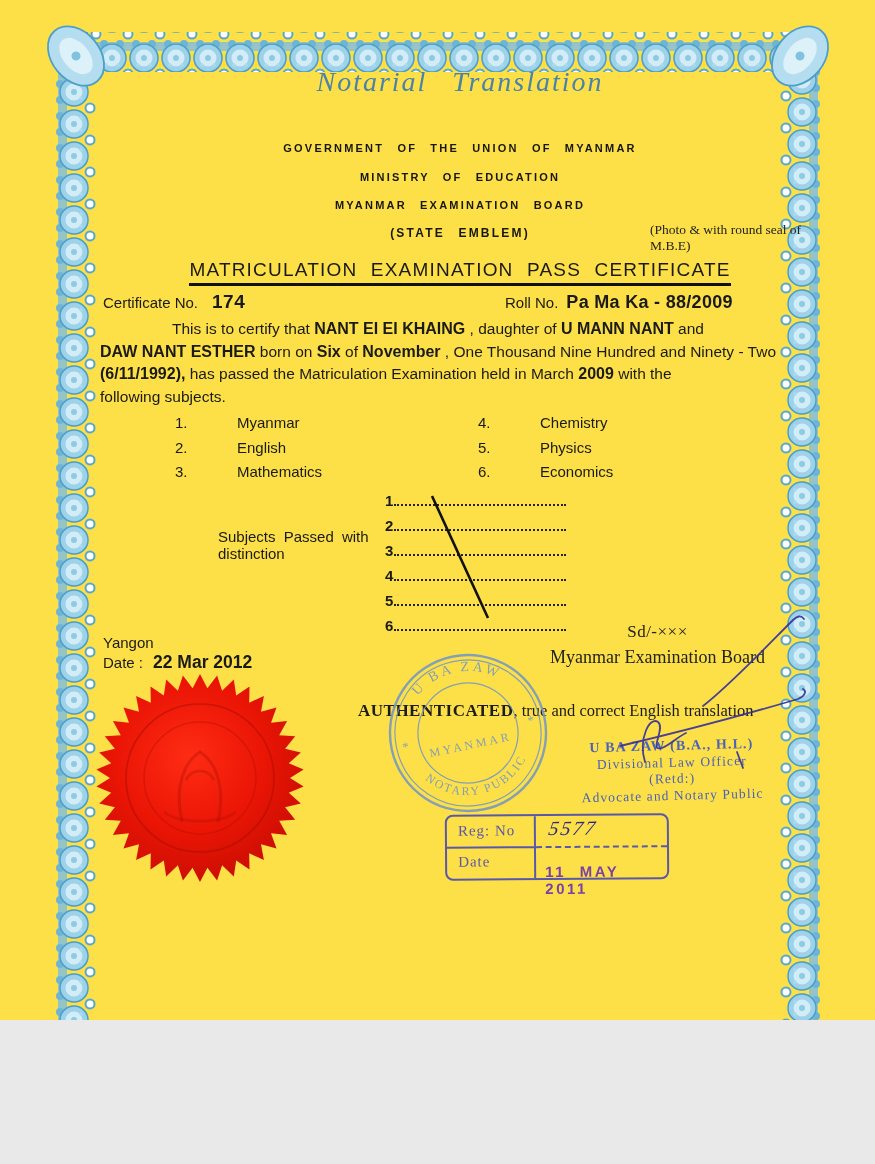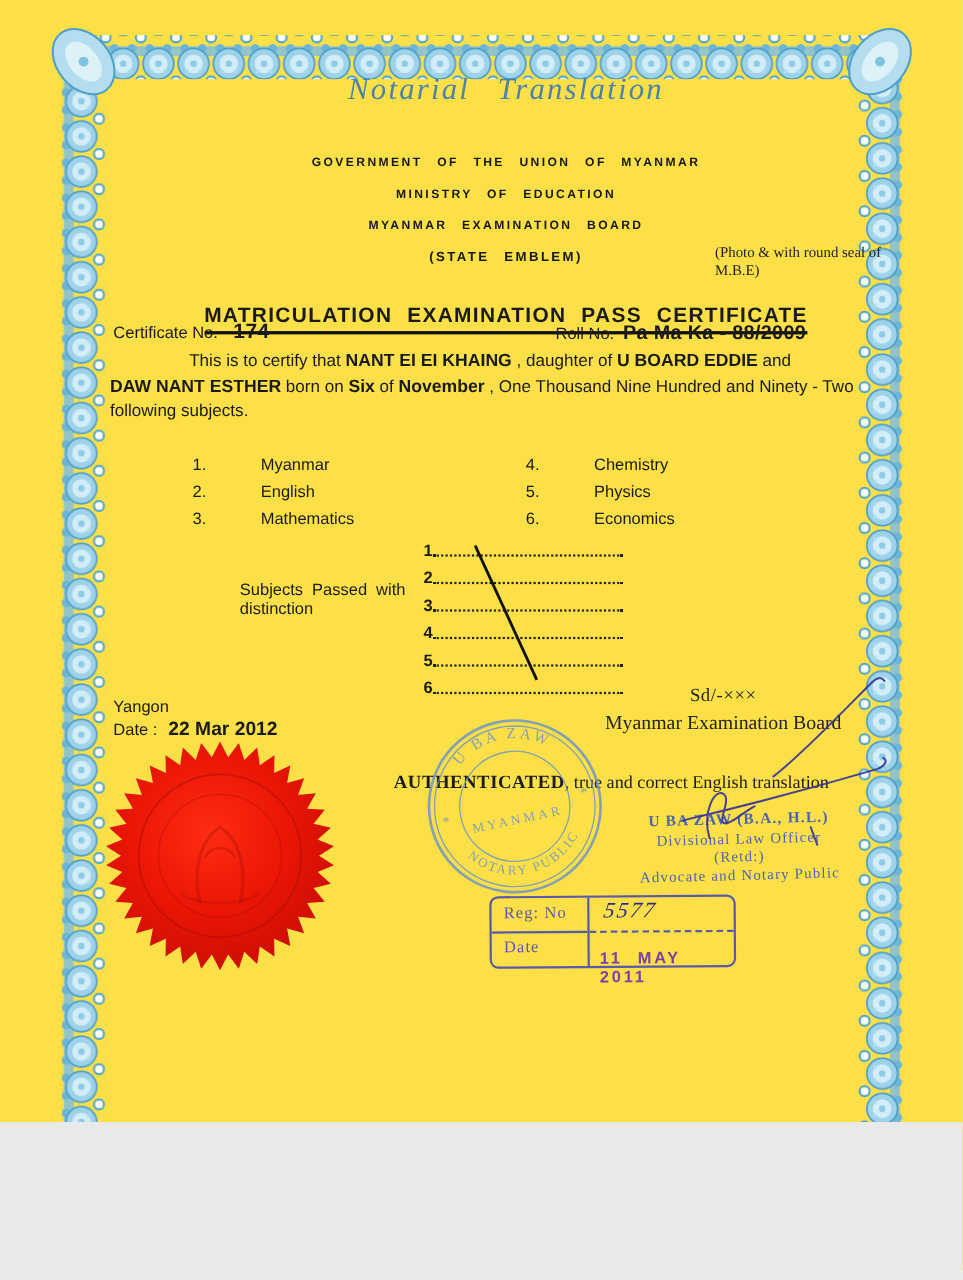--- a/index.html
+++ b/index.html
@@ -18,22 +18,22 @@
 
   
   .hline{font-weight:bold;font-size:11px;letter-spacing:2.2px;word-spacing:8px;color:#161616;}
   #h1{top:142px;} #h2{top:171px;} #h3{top:199px;}
   #h4{top:226px;font-size:12px;}
   #photonote{left:650px;top:222px;width:170px;font-family:"Liberation Serif",serif;
     font-size:13.5px;line-height:16px;color:#222;letter-spacing:0;}
 
   
   #titlewrap{top:259px;}
-  #maintitle{display:inline-block;font-weight:bold;font-size:19px;letter-spacing:1.2px;
-    word-spacing:7px;border-bottom:3px solid #111;padding-bottom:2px;margin-top:18px;}
+  #maintitle{display:inline-block;font-weight:normal;font-size:19px;letter-spacing:1.2px;
+    word-spacing:7px;border-bottom:3px solid #111;padding-bottom:2px;}
 
   
   #certline{left:103px;top:291px;font-size:15px;}
   #certval{font-weight:bold;font-size:19px;margin-left:14px;letter-spacing:.5px;}
   #rollline{left:505px;top:292px;font-size:15px;}
   #rollval{font-weight:bold;font-size:18px;margin-left:8px;letter-spacing:.3px;}
 
   
   #paragraph{left:100px;top:318px;width:690px;font-size:15.5px;line-height:22.5px;}
   #paragraph .pline{white-space:nowrap;}
@@ -165,22 +165,23 @@
   </div>
 
   <div class="abs" id="certline">
     <span>Certificate No.</span><span id="certval">174</span>
   </div>
   <div class="abs" id="rollline">
     <span>Roll No.</span><span id="rollval">Pa Ma Ka - 88/2009</span>
   </div>
 
   <div class="abs" id="paragraph">
-      <div class="pline indent"><span>This is to certify that </span><b>NANT EI EI KHAING</b><span> , daughter of </span><b>U BOARD EDDIE</b><span> and</span></div>
+      <div class="pline indent"><span>This is to certify that </span><b>NANT EI EI KHAING</b><span> , daughter of </span><b>U MANN NANT</b><span> and</span></div>
       <div class="pline"><b>DAW NANT ESTHER</b><span> born on </span><b>Six</b><span> of </span><b>November</b><span> , One Thousand Nine Hundred and  Ninety - Two</span></div>
+      <div class="pline"><b>(6/11/1992),</b><span> has passed the Matriculation Examination held in March </span><b>2009</b><span> with the</span></div>
       <div class="pline"><span>following subjects.</span></div>
     </div>
 
   <div class="abs subjcol" id="subjL">
       <div class="subj-row">
         <span class="subj-no">1.</span>
         <span>Myanmar</span>
       </div>
       <div class="subj-row">
         <span class="subj-no">2.</span>

